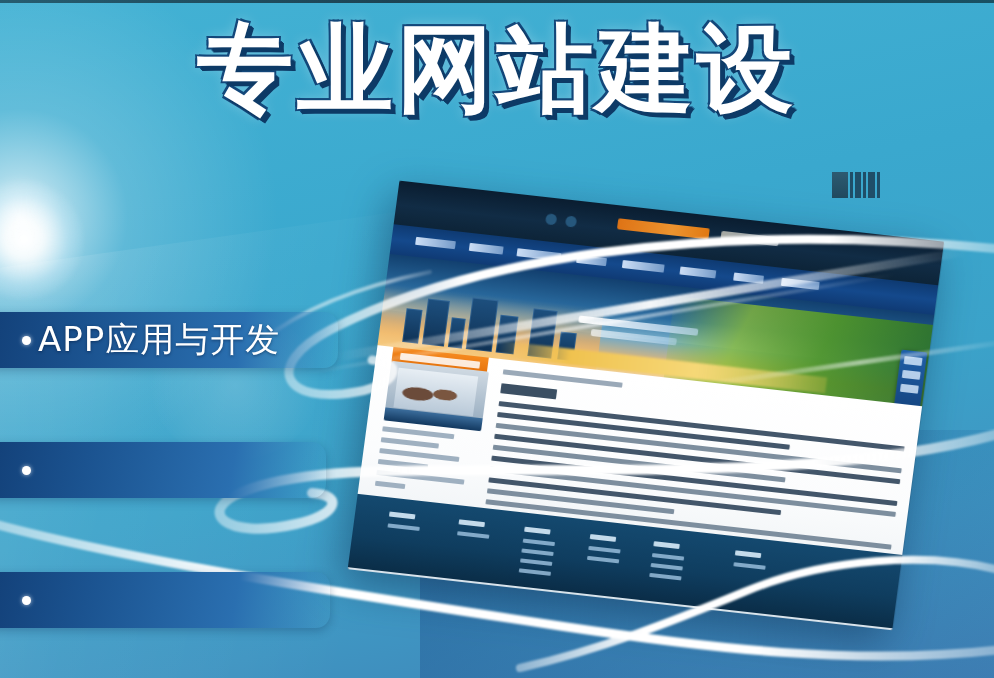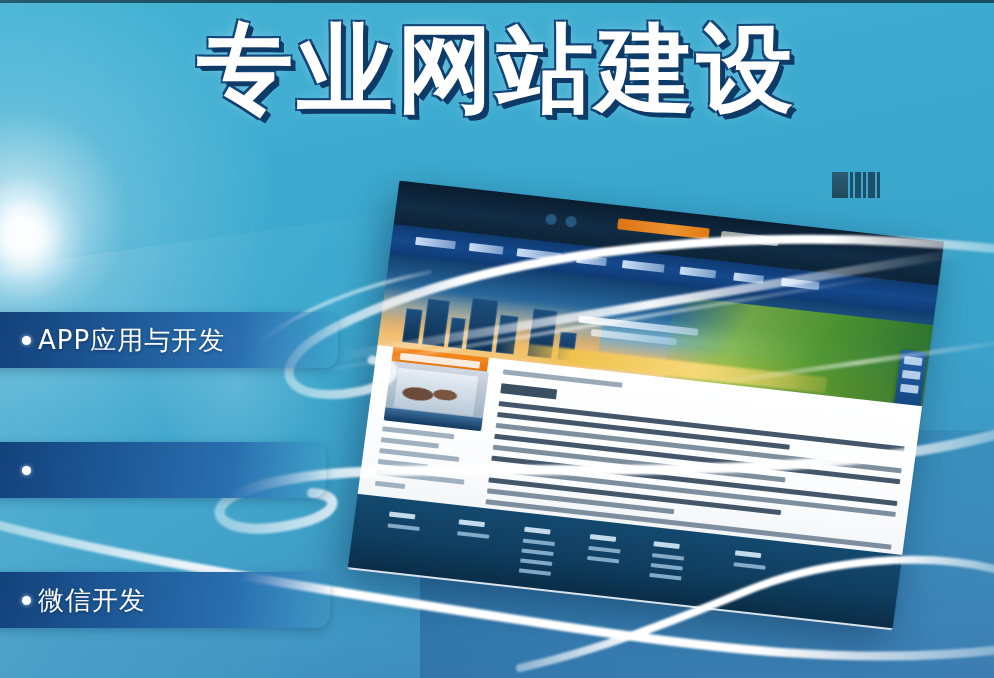--- a/index.html
+++ b/index.html
@@ -85,21 +85,21 @@
     position:absolute;left:-16px;height:56px;border-radius:14px;
     background:linear-gradient(100deg,#123f77 0%,#1b5390 30%,#2a6fb0 72%,rgba(52,126,180,0) 100%);
     display:flex;align-items:center;padding:0 26px 0 38px;
     box-shadow:0 3px 10px rgba(10,40,80,.28);
   }
   .pill .dot{
     width:9px;height:9px;border-radius:50%;background:#ffffff;flex:0 0 auto;margin-right:7px;
     box-shadow:0 0 4px rgba(255,255,255,.7);
   }
   .pill .txt{
-    color:#ffffff;font-size:26px;font-weight:500;letter-spacing:1px;white-space:nowrap;
+    color:#ffffff;font-size:34px;font-weight:500;letter-spacing:1px;white-space:nowrap;
     font-family:"DejaVu Sans","Liberation Sans",sans-serif;
     text-shadow:0 1px 3px rgba(0,20,50,.5);
   }
   .pill-1{top:312px;width:290px;}
   .pill-2{top:442px;width:278px;}
   .pill-3{top:572px;width:282px;}
   
   .monitor-wrap{
     position:absolute;left:370px;top:210px;width:560px;height:420px;
     transform:rotate(7.6deg) skewY(-1.2deg);
@@ -390,16 +390,15 @@
 
   <div class="pill pill-1">
     <span class="dot"></span>
     <span class="txt">APP应用与开发</span>
   </div>
   <div class="pill pill-2">
     <span class="dot"></span>
   </div>
   <div class="pill pill-3">
     <span class="dot"></span>
-    <span class="txt">微信开发</span>
   </div>
 
 </div>
 
 </body></html>

